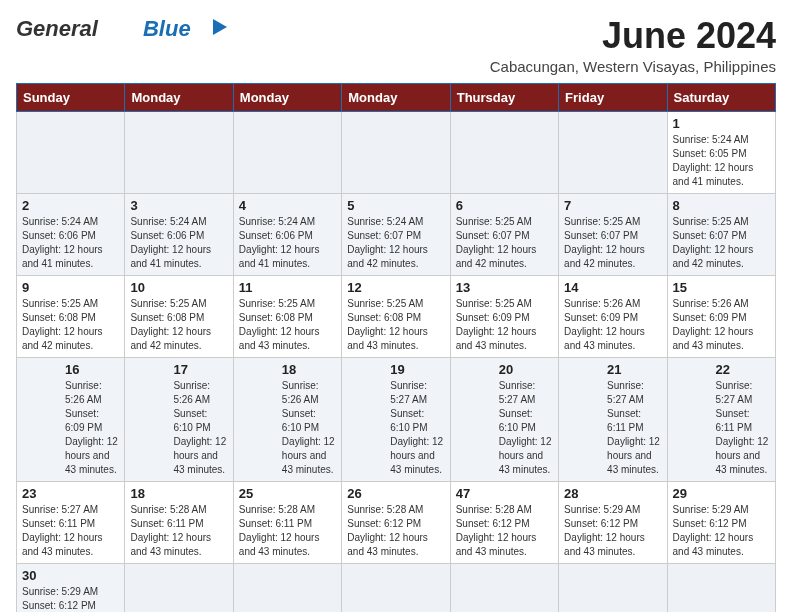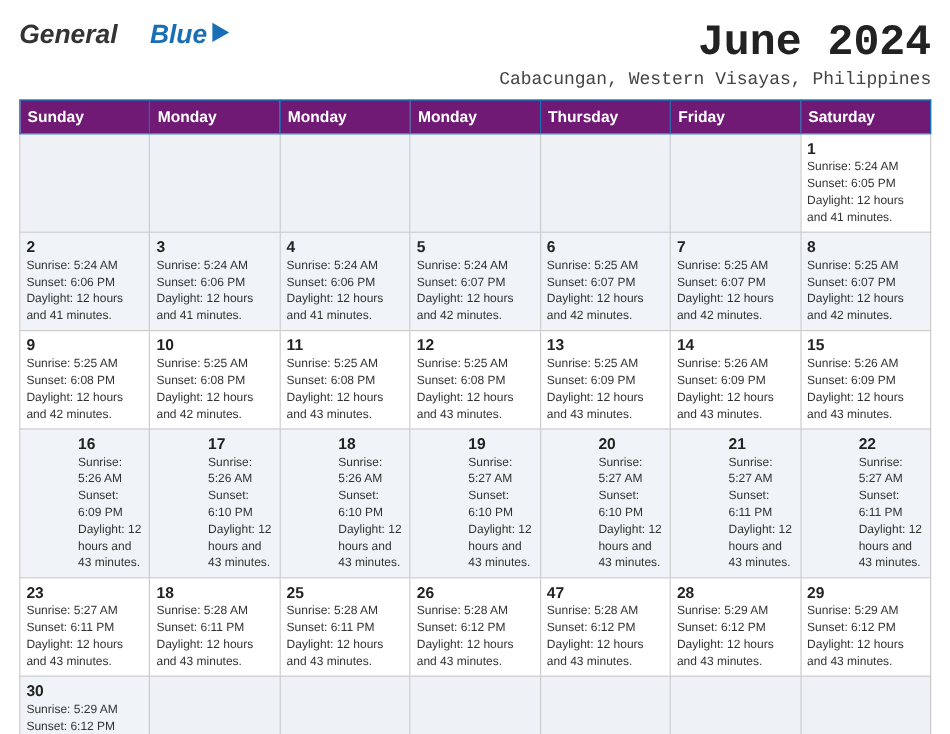--- a/index.html
+++ b/index.html
@@ -16,40 +16,39 @@
       align-items: flex-start;
       margin-bottom: 8px;
     }
     .logo-area {
       display: flex;
       flex-direction: column;
       align-items: flex-start;
     }
     .title-area {
       text-align: right;
-      font-family: Liberation Mono, monospace;
     }
     .month-title {
       font-size: 36px;
       font-weight: bold;
       color: #222;
       line-height: 1.1;
     }
     .location-title {
       font-size: 15px;
       color: #444;
       margin-top: 2px;
     }
     .calendar-table {
       width: 100%;
       border-collapse: collapse;
       font-size: 11px;
     }
     .calendar-table th {
-      background: #701a75;
+      background: #7f1d1d;
       color: #fff;
       text-align: left;
       padding: 6px 6px;
       font-size: 13px;
       font-weight: bold;
       border: 1px solid #1a6eb5;
     }
     .calendar-table td {
       border: 1px solid #ccc;
       vertical-align: top;
@@ -80,21 +79,21 @@
     
     .row-1 td { background: #fff; }
     .row-2 td { background: #eef2f7; }
     .row-3 td { background: #fff; }
     .row-4 td { background: #eef2f7; padding-left: 48px; }
     .row-5 td { background: #fff; }
     .row-6 td { background: #eef2f7; }
     .logo-wrapper {
       display: flex;
       align-items: center;
-      gap: 2px;
+      gap: 20px;
     }
     .blue-arrow {
       display: inline-block;
       width: 0;
       height: 0;
       border-top: 8px solid transparent;
       border-bottom: 8px solid transparent;
       border-left: 14px solid #1a6eb5;
       vertical-align: middle;
       margin-left: 2px;

